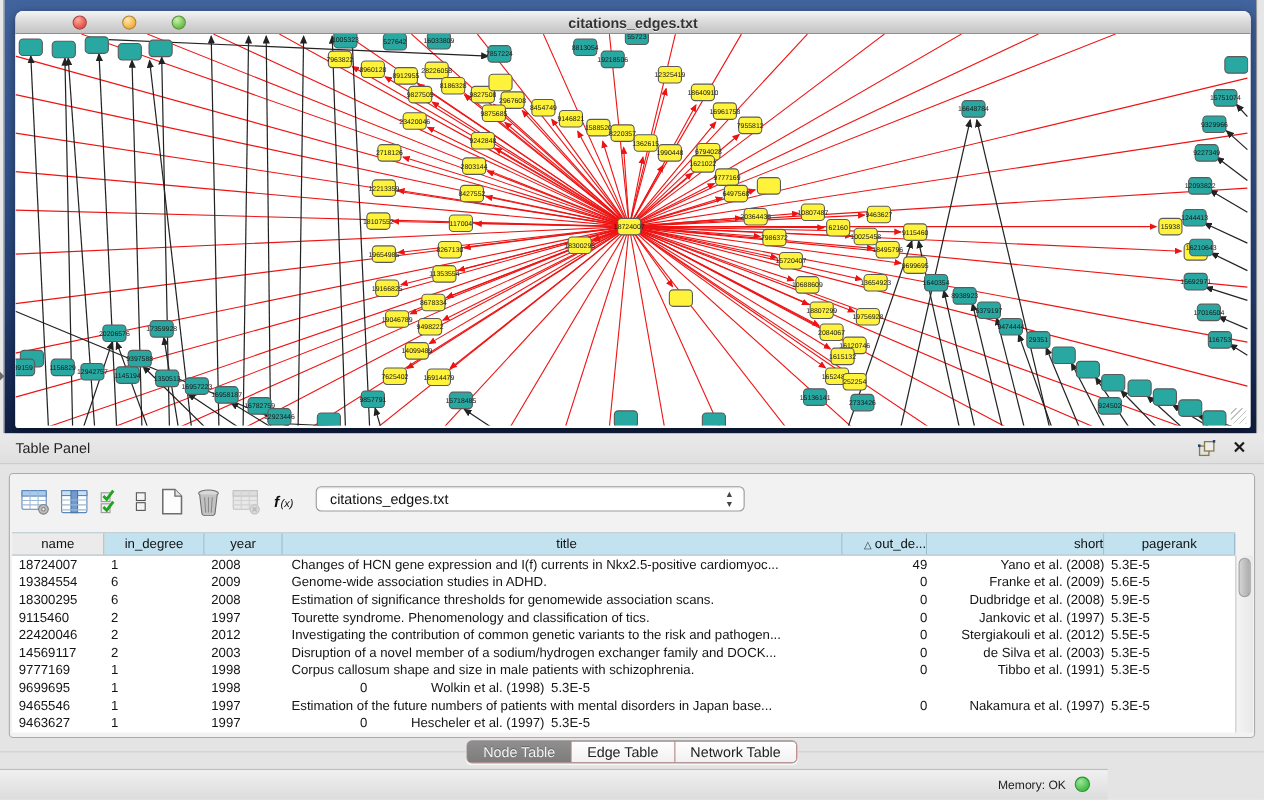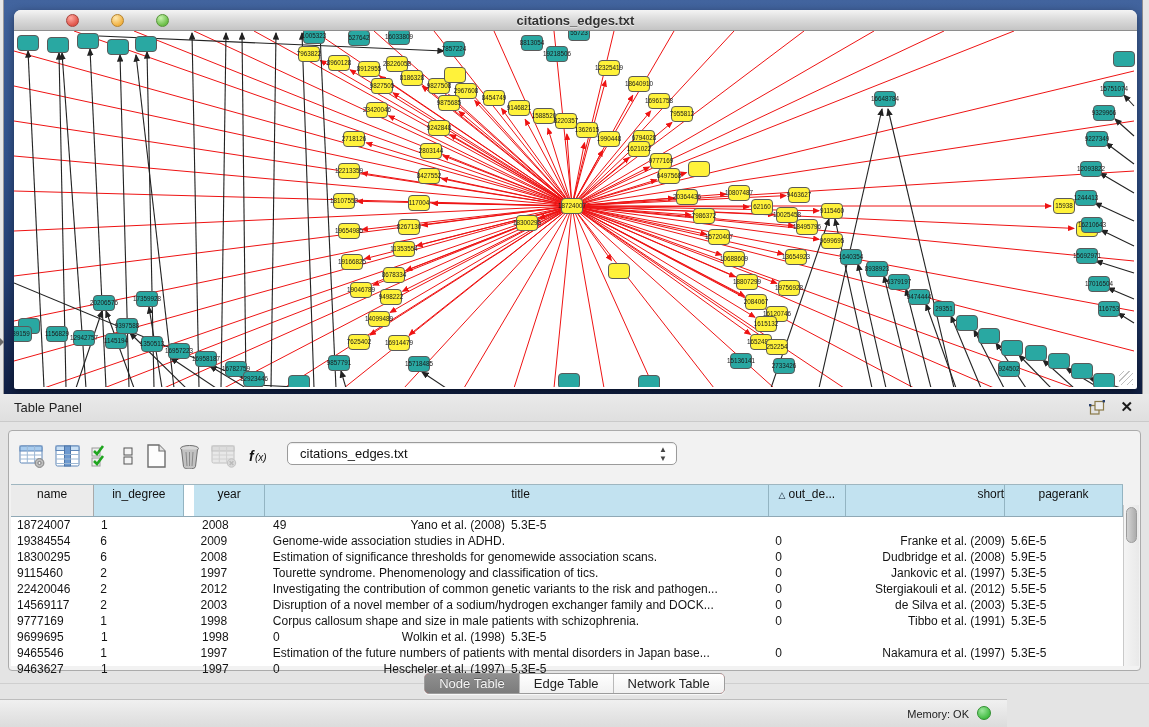--- a/index.html
+++ b/index.html
@@ -40,30 +40,30 @@
   .inner-panel { position:absolute; left:8px; top:430px; width:1133px; height:241px;
     background:#F2F2F2; border:1px solid #ABABAB; border-radius:4px; }
   .toolbar { position:absolute; left:10px; top:8px; height:34px; display:flex; align-items:center; gap:9px; }
   .tb-icon { display:flex; align-items:center; justify-content:center; }
   .combo { position:absolute; left:278px; top:11px; width:390px; height:23px; background:#FFF;
     border:1px solid #9B9B9B; border-radius:5px; box-shadow:inset 0 1px 1px rgba(0,0,0,.08);
     font-size:13px; color:#111; line-height:21px; padding-left:12px; }
   .combo .arrows { position:absolute; right:9px; top:2px; font-size:8px; color:#444; line-height:9px; text-align:center; }
 
   .grid { position:absolute; left:2px; top:53px; width:1112px; height:182px; background:#FFF; }
-  .grid-header { display:flex; height:33px; border-top:1px solid #9FB6C0; border-bottom:1px solid #8FA8B5; }
+  .grid-header { display:flex; height:21px; border-top:1px solid #9FB6C0; border-bottom:1px solid #8FA8B5; }
   .gh-cell { background:#C2E2F0; border-right:1px solid #93B4C2; font-size:12px; color:#111;
     text-align:center; line-height:19px; overflow:hidden; white-space:nowrap; }
   .gh-cell.first { background:#EBEBEB; border-right:1px solid #A9A9A9; }
   .sort-tri { font-size:9px; color:#123; margin-right:3px; }
   .grid-body { position:relative; }
   .g-row { display:flex; height:16px; }
   .g-cell { font-size:12px; color:#141414; line-height:16px; padding-left:6px;
     overflow:hidden; white-space:nowrap; }
-  .c0{width:84px;} .c1{width:91px;} .c2{width:71px;margin-left:10px;} .c3{width:509px;padding-left:8px;} .c4{width:77px;} .c5{width:161px;text-align:right;} .c6{width:119px;}
+  .c0{width:84px;} .c1{width:91px;} .c2{width:71px;} .c3{width:509px;padding-left:8px;} .c4{width:77px;text-align:right;} .c5{width:161px;text-align:right;} .c6{width:119px;}
   .vscroll { position:absolute; left:1114px; top:74px; width:16px; height:161px;
     background:linear-gradient(90deg,#F4F4F4,#E9E9E9); border-left:1px solid #C9C9C9; }
   .vthumb { position:absolute; left:2px; top:2px; width:11px; height:36px; border-radius:6px;
     background:linear-gradient(90deg,#D4D4D4,#ACACAC); border:1px solid #9B9B9B; }
 
   
   .tabs { position:absolute; left:0; top:673px; width:1149px; height:22px; display:flex; justify-content:center; }
   .tabs-line { position:absolute; left:0; top:10px; width:1149px; height:1px; background:#CFCFCF; }
   .seg { position:relative; display:flex; border:1px solid #9C9C9C; border-radius:5px; overflow:hidden;
     background:#ef4444; height:21px; box-shadow:0 1px 1px rgba(255,255,255,.8); }
@@ -833,20 +833,21 @@
       <div class="gh-cell c3"><span>title</span></div>
       <div class="gh-cell c4"><span class="sort-tri">△</span><span>out_de...</span></div>
       <div class="gh-cell c5"><span>short</span></div>
       <div class="gh-cell c6"><span>pagerank</span></div>
     </div>
     <div class="grid-body" id="grid-body">
         <div class="g-row">
           <div class="g-cell c0">18724007</div>
           <div class="g-cell c1">1</div>
           <div class="g-cell c2">2008</div>
+          <div class="g-cell c3">Changes of HCN gene expression and I(f) currents in Nkx2.5-positive cardiomyoc...</div>
           <div class="g-cell c4">49</div>
           <div class="g-cell c5">Yano et al. (2008)</div>
           <div class="g-cell c6">5.3E-5</div>
         </div>
         <div class="g-row">
           <div class="g-cell c0">19384554</div>
           <div class="g-cell c1">6</div>
           <div class="g-cell c2">2009</div>
           <div class="g-cell c3">Genome-wide association studies in ADHD.</div>
           <div class="g-cell c4">0</div>

